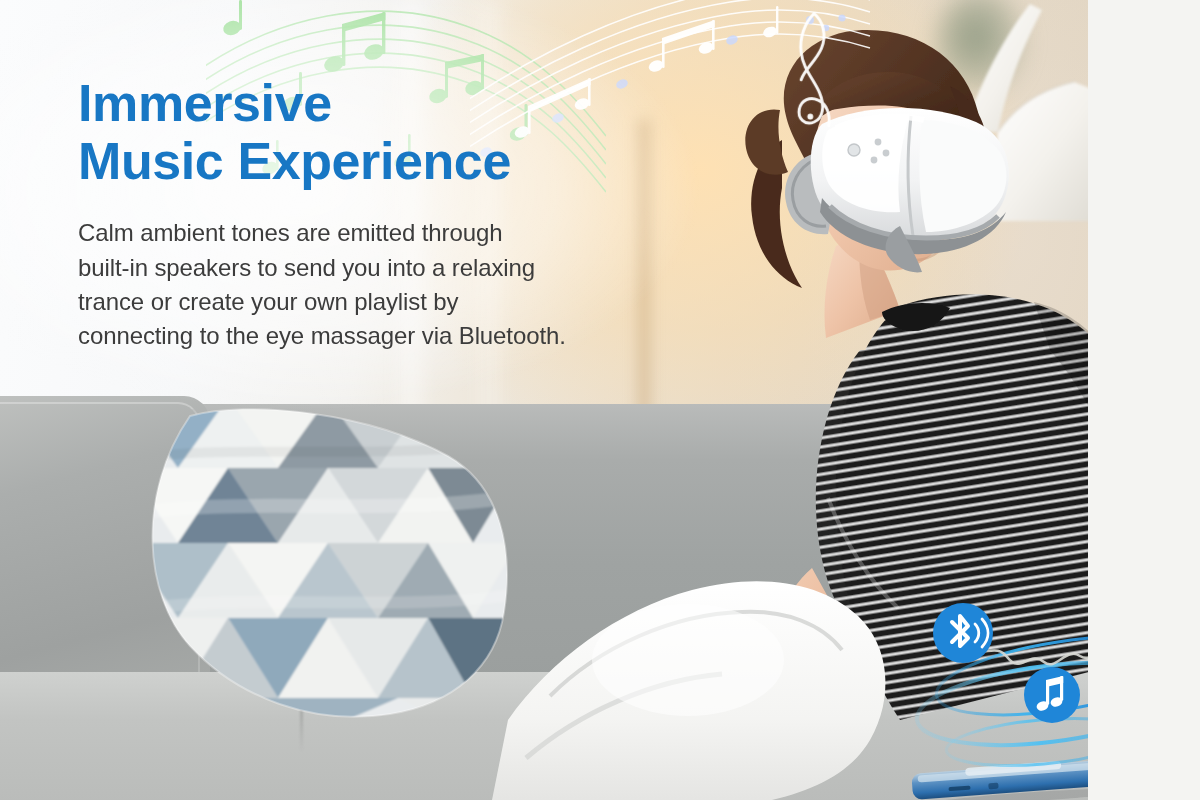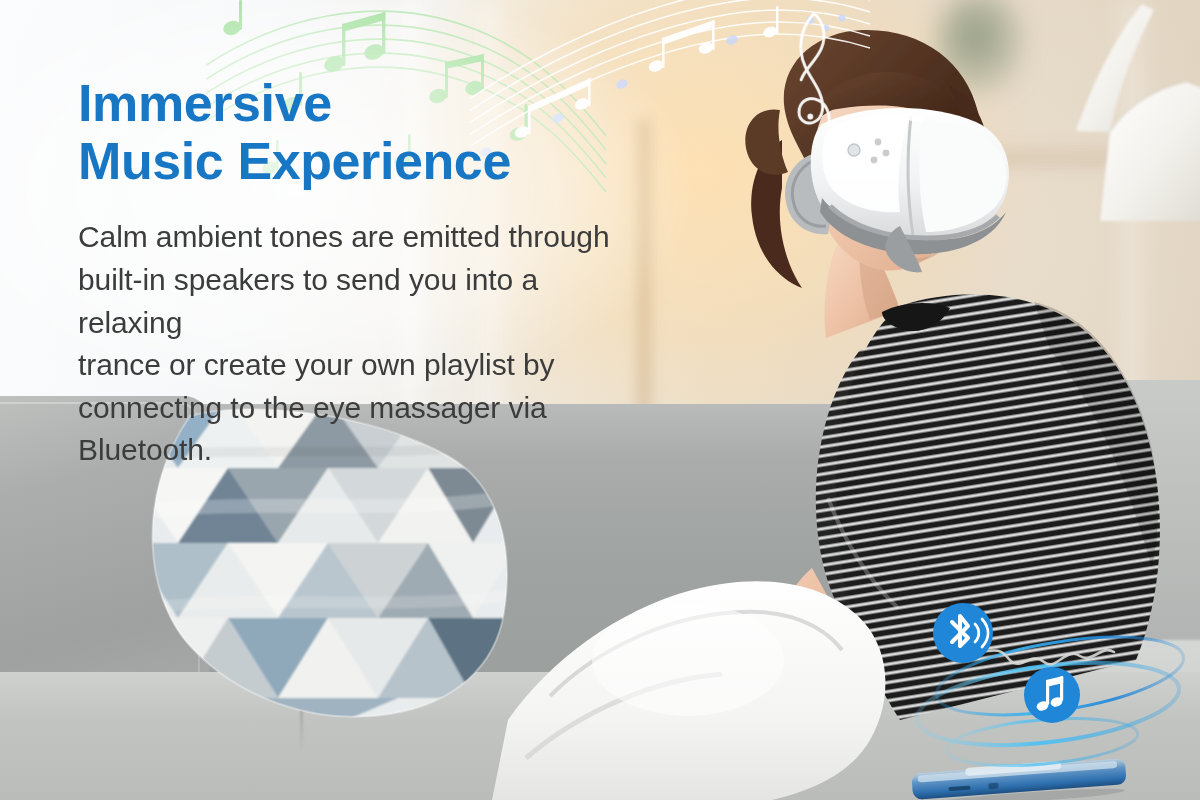--- a/index.html
+++ b/index.html
@@ -4,21 +4,21 @@
 <style>
   * { margin:0; padding:0; box-sizing:border-box; }
   html,body { width:1200px; height:800px; overflow:hidden; }
   body {
     font-family:"Liberation Sans", sans-serif;
     background:#f4f4f2;
   }
 
   #banner {
     position:relative;
-    width:1200px; height:800px;
+    width:1088px; height:800px;
     overflow:hidden;
     background:#efeeea;
   }
 
   
   .photo-base{
     position:absolute; inset:0;
     background:
       
       radial-gradient(ellipse 420px 360px at 700px 170px, rgba(255,225,178,.95) 0%, rgba(249,221,176,.55) 45%, rgba(240,226,205,0) 80%),
@@ -138,21 +138,21 @@
     color:#1877c4;
     font-size:52px;
     font-weight:bold;
     line-height:1.12;
     letter-spacing:-.4px;
     white-space:pre-line;
   }
   .subcopy{
     margin-top:26px;
     color:#3c3c3c;
-    font-size:30px;
+    font-size:24px;
     line-height:1.42;
     letter-spacing:-.1px;
     white-space:pre-line;
     max-width:540px;
   }
 
   
   .text-haze{
     position:absolute; left:0; top:0; width:700px; height:430px;
     background:radial-gradient(ellipse 470px 260px at 300px 190px, rgba(255,255,255,.82) 0%, rgba(255,255,255,.45) 55%, rgba(255,255,255,0) 85%);

